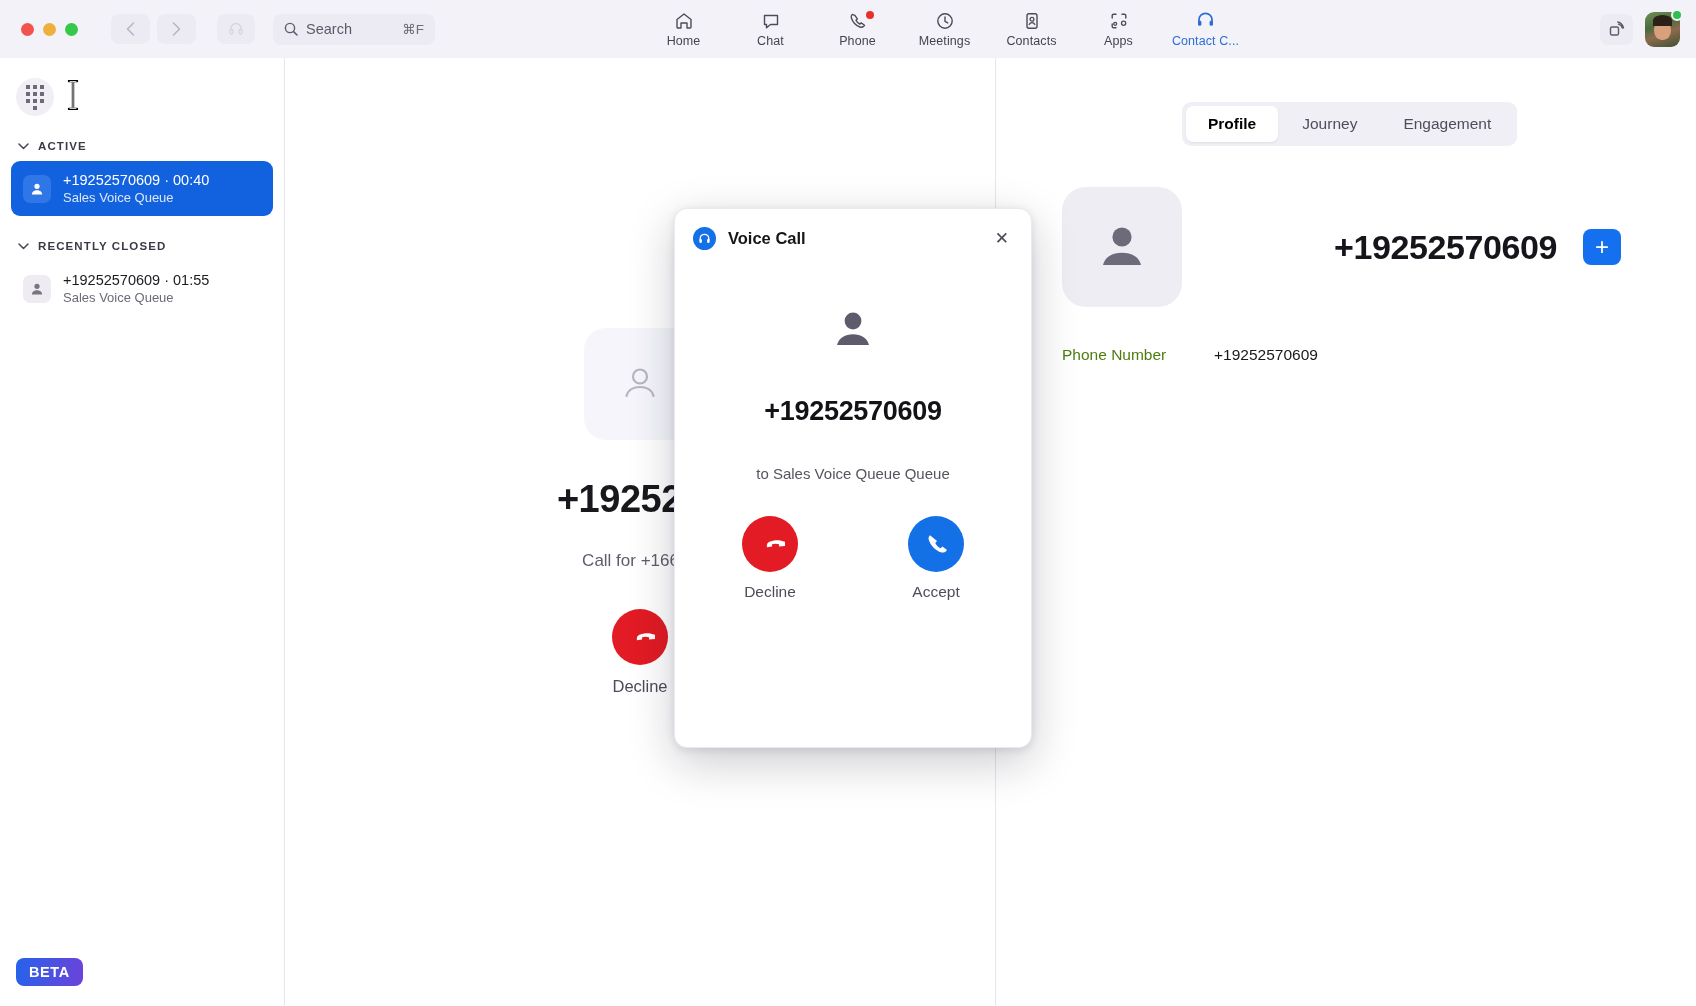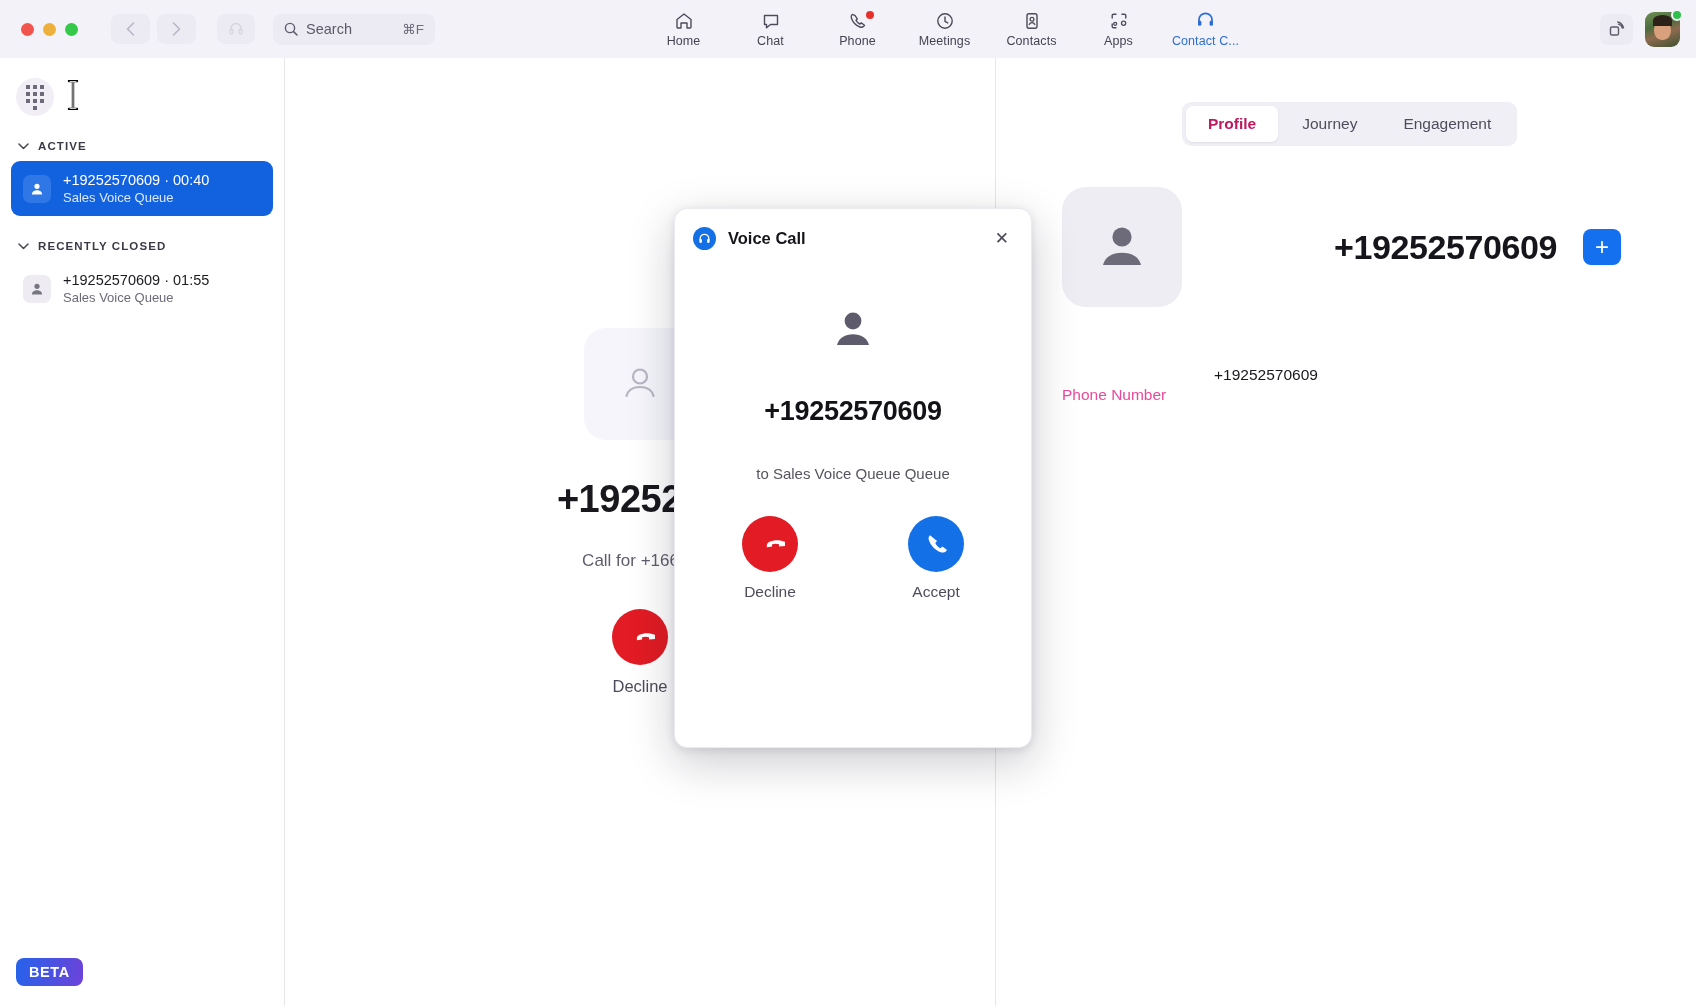--- a/index.html
+++ b/index.html
@@ -160,40 +160,40 @@
     background: #ffffff;
   }
   .tabbar {
     position: absolute; left: 186px; top: 44px;
     background: #f1eff6; border-radius: 9px; padding: 4px;
     display: flex; gap: 2px;
   }
   .tab {
     padding: 9px 22px; border-radius: 7px; font-size: 15.5px; color: #4f4d5b;
   }
-  .tab.active { background: #ffffff; color: #be185d; font-weight: bold; box-shadow: 0 1px 2px rgba(0,0,0,.08); }
+  .tab.active { background: #ffffff; color: #000000; font-weight: bold; box-shadow: 0 1px 2px rgba(0,0,0,.08); }
 
   .prof-head {
     position: absolute; left: 1062px; top: 187px; display: flex; align-items: center; gap: 0;
   }
   .prof-avatar {
     width: 120px; height: 120px; border-radius: 24px; background: #eeedf3;
     display: flex; align-items: center; justify-content: center;
   }
   .prof-number {
     margin-left: 152px; font-size: 34px; font-weight: bold; color: #15151b; letter-spacing: -.4px;
   }
   .prof-add {
     margin-left: 26px; width: 38px; height: 36px; border-radius: 8px; background: #1570ef;
     display: flex; align-items: center; justify-content: center; color: #fff; font-size: 24px; font-weight: 300;
   }
   .prof-row {
     position: absolute; left: 1062px; top: 346px; display: flex; align-items: center;
   }
-  .prof-key { width: 152px; font-size: 15.5px; color: #ec4899; margin-top: 40px; }
+  .prof-key { width: 152px; font-size: 15.5px; color: #4d7c0f; }
   .prof-val { font-size: 15.5px; color: #18181d; }
 
   
   .backdrop {
     position: absolute; inset: 0; background: transparent;
   }
   .modal {
     position: absolute; left: 674px; top: 208px; width: 358px; height: 540px;
     background: #ffffff; border-radius: 13px;
     box-shadow: 0 14px 46px rgba(20,20,40,.22), 0 2px 8px rgba(20,20,40,.10);

